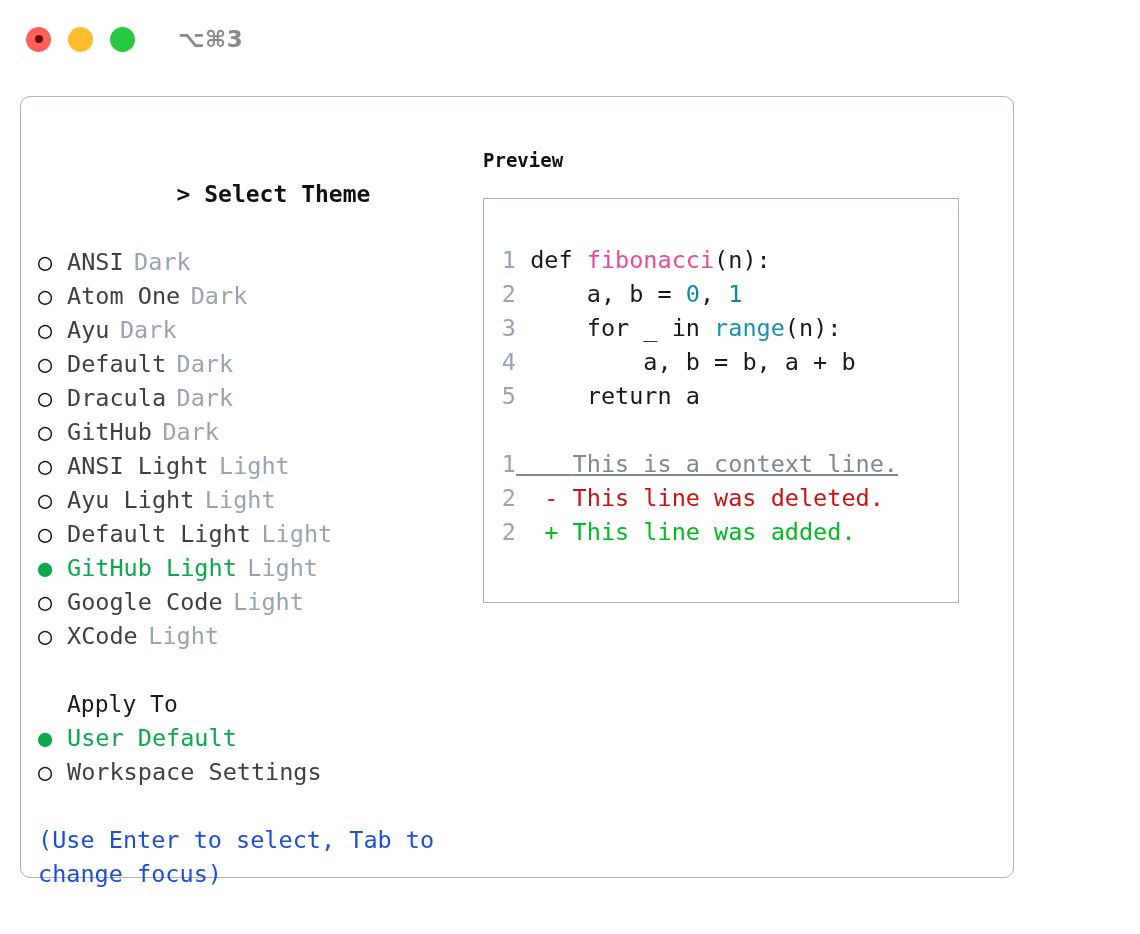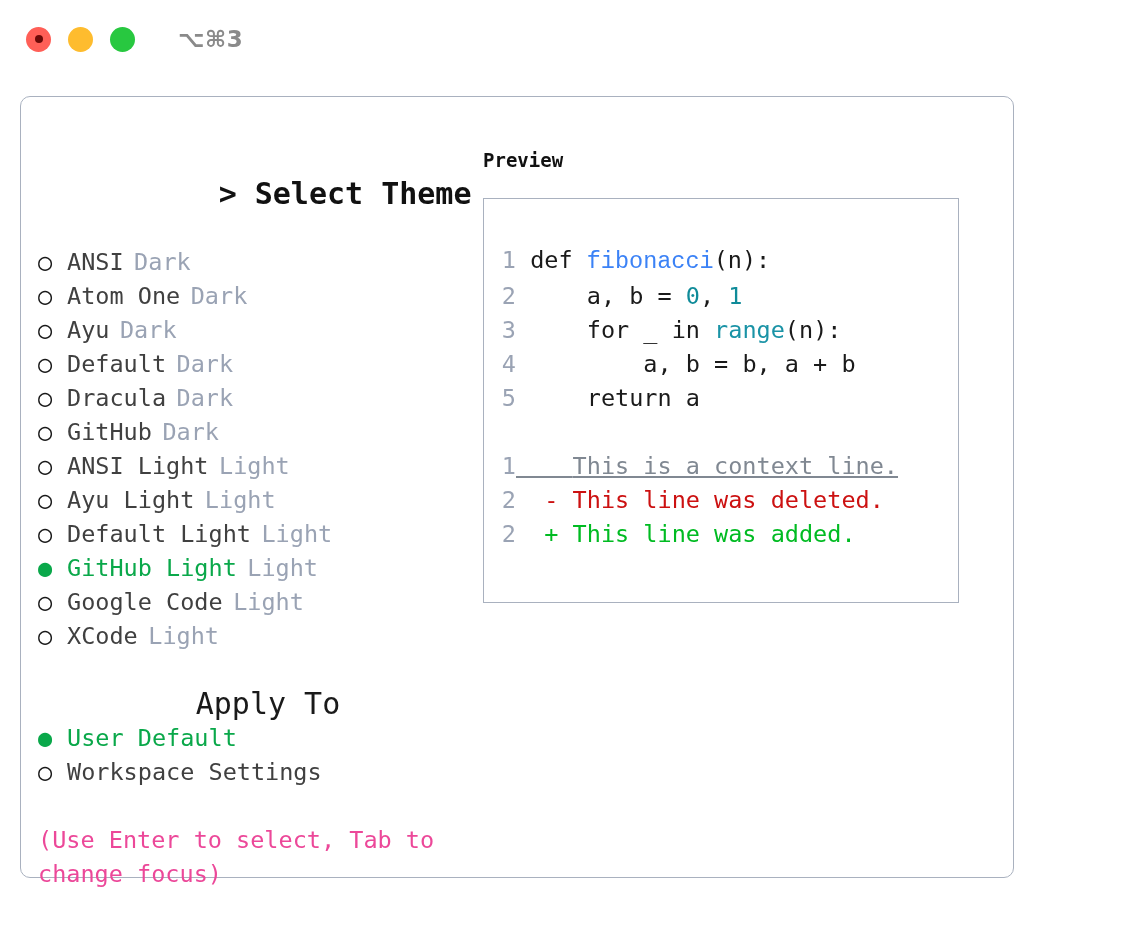--- a/index.html
+++ b/index.html
@@ -88,26 +88,25 @@
     box-sizing: border-box;
   }
   .col-right {
     flex: 1;
     padding-left: 14px;
     box-sizing: border-box;
   }
 
   
   .section-header {
-    font-size: 30px;
+    font-size: 23px;
     font-weight: 700;
     color: #111111;
     line-height: 34px;
     white-space: pre;
-    text-align: center;
   }
   .section-header.plain {
     font-weight: 400;
     color: #1a1a1a;
     padding-left: 29px;
   }
   .section-header .caret { display: inline; }
 
   .option-row {
     font-size: 23.5px;
@@ -130,21 +129,21 @@
   .opt-variant {
     color: #9aa3b4;
     margin-left: 10.5px;
   }
 
   .spacer-row { height: 34px; }
 
   .hint {
     font-size: 23.5px;
     line-height: 34px;
-    color: #ec4899;
+    color: #1d4ed8;
     width: 415px;
     margin-top: 34px;
     white-space: normal;
   }
 
   
   .preview-title {
     font-size: 19px;
     font-weight: 700;
     color: #111111;
@@ -165,21 +164,21 @@
     white-space: pre;
     color: #1a1a1a;
   }
   .lineno {
     color: #9aa3b4;
     display: inline-block;
     width: 18px;
     text-align: right;
   }
   .kw       { color: #1a1a1a; }
-  .fnname   { color: #3b82f6; font-family: Liberation Mono, monospace; }
+  .fnname   { color: #ec4899; }
   .builtin  { color: #1a93a6; text-align: center; }
   .num      { color: #0f8b99; }
   .blank-line { height: 34px; }
 
   .diff-ctx { color: #808892; text-decoration: underline; }
   .diff-del { color: #cc1111; }
   .diff-add { color: #00bb22; }
 </style>
 </head>
 <body>

